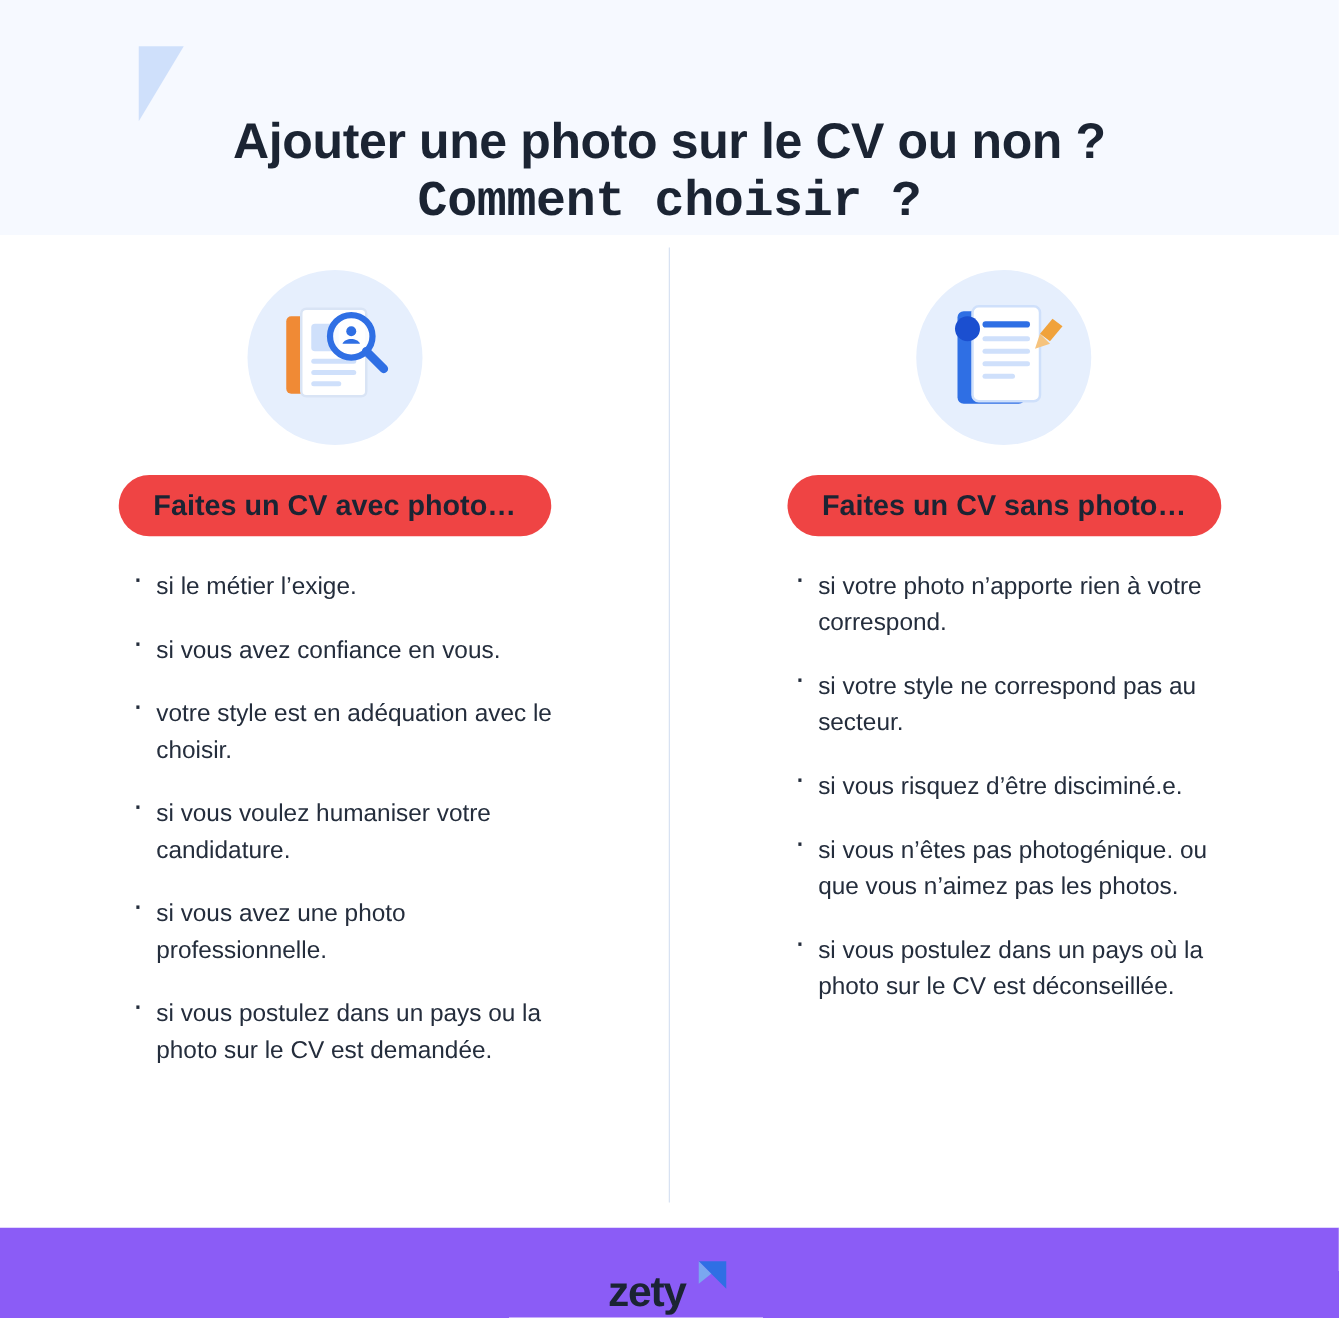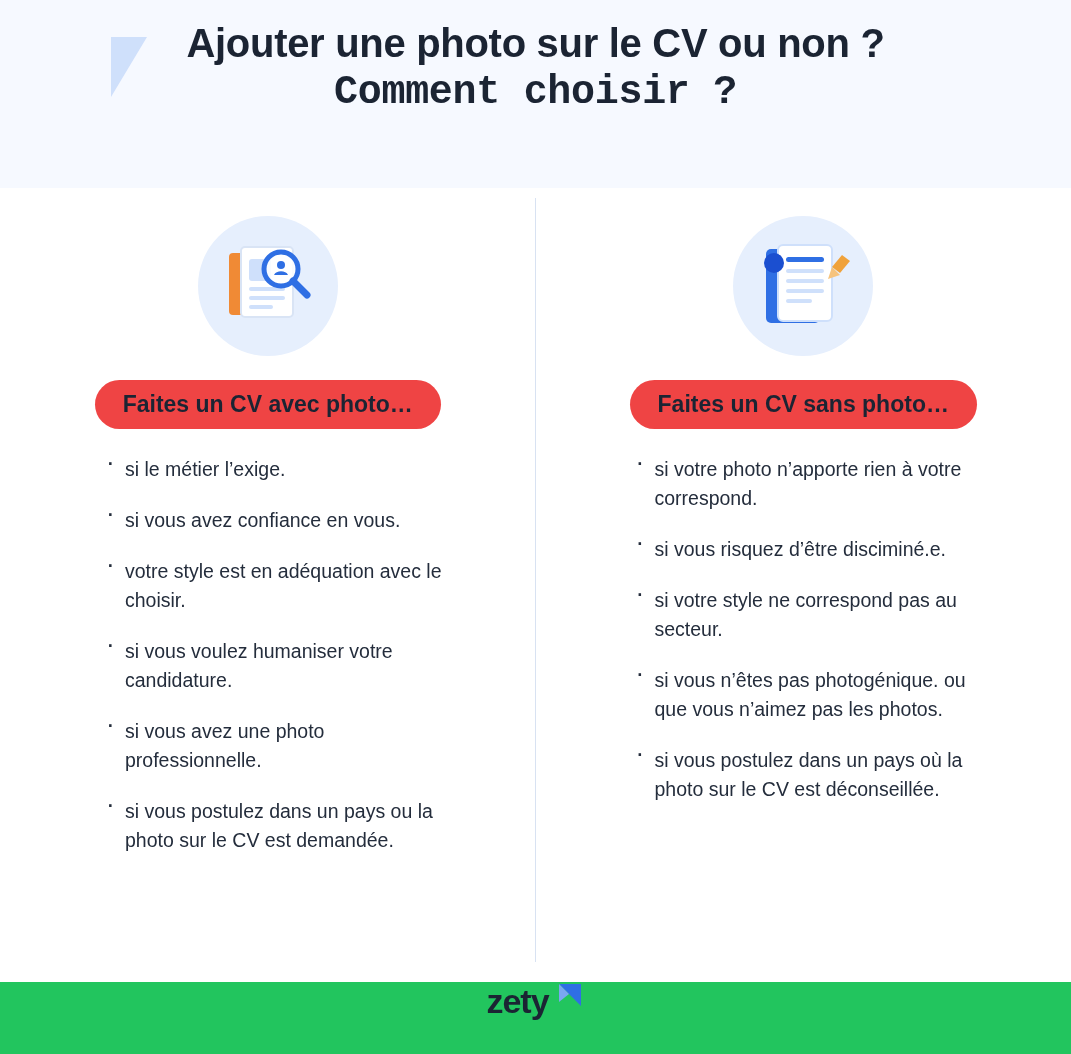--- a/index.html
+++ b/index.html
@@ -24,21 +24,21 @@
   }
 
   
   .header {
     position: relative;
     height: 188px;
     background: #f6f9ff;
     display: flex;
     flex-direction: column;
     align-items: center;
-    justify-content: flex-start;
+    justify-content: flex-end;
     box-sizing: border-box;
     padding-top: 18px;
   }
   .header-flag {
     position: absolute;
     left: 111px;
     top: 37px;
     width: 0;
     height: 0;
     border-left: 36px solid #cfe0fb;
@@ -135,23 +135,23 @@
     left: 0;
     top: -7px;
     font-size: 26px;
     line-height: 29px;
     color: #242d3c;
   }
 
   
   .footer {
     height: 72px;
-    background: #22c55e;
-    display: flex;
-    align-items: flex-start;
+    background: #8b5cf6;
+    display: flex;
+    align-items: flex-end;
     justify-content: center;
     gap: 4px;
   }
   .brand {
     font-size: 34px;
     font-weight: bold;
     color: #1b2433;
     letter-spacing: -1px;
   }
   .brand-mark {
@@ -212,22 +212,22 @@
           <rect x="46" y="66" width="38" height="4" rx="2" fill="#cfe0fb"></rect>
           <rect x="46" y="76" width="26" height="4" rx="2" fill="#cfe0fb"></rect>
           <circle cx="34" cy="40" r="10" fill="#1b4fd0"></circle>
           <path d="M92 44l10-12 8 6-10 12z" fill="#f0a23b"></path>
           <path d="M92 44l-4 12 12-4z" fill="#f6c37d"></path>
         </svg>
       </div>
       <div class="pill">Faites un CV sans photo…</div>
       <ul class="points">
         <li>si votre photo n’apporte rien à votre correspond.</li>
+        <li>si votre style ne correspond pas au secteur.</li>
         <li>si vous risquez d’être disciminé.e.</li>
-        <li>si votre style ne correspond pas au secteur.</li>
         <li>si vous n’êtes pas photogénique. ou que vous n’aimez pas les photos.</li>
         <li>si vous postulez dans un pays où la photo sur le CV est déconseillée.</li>
       </ul>
     </div>
   </div>
 
   <div class="footer">
     <span class="brand">zety</span>
     <span class="brand-mark">
       <svg width="30" height="34" viewBox="0 0 30 34" aria-hidden="true">

